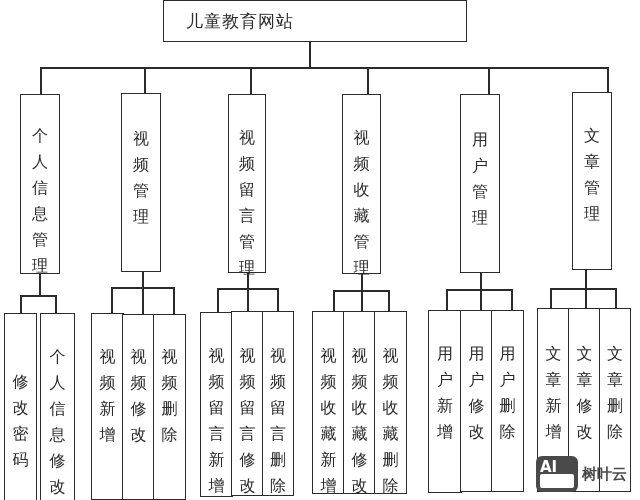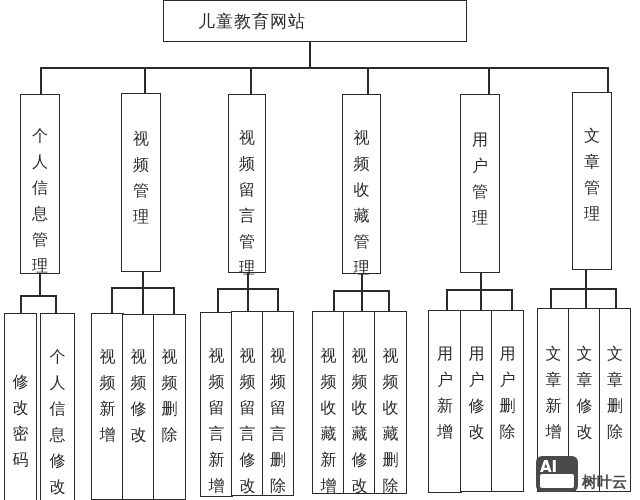--- a/index.html
+++ b/index.html
@@ -1,23 +1,23 @@
 <!DOCTYPE html>
 <html><head>
   <meta charset="utf-8">
   <style>
     html, body { margin: 0; padding: 0; background: #ffffff; }
     body { width: 640px; height: 500px; position: relative; overflow: hidden;
            font-family: "DejaVu Serif", "Liberation Serif", serif; color: #2a2a2a; }
     .line { position: absolute; background: #2b2b2b; }
     .box { position: absolute; border: 1.5px solid #2b2b2b; background: #fff; box-sizing: border-box; }
-    .root-box { display: flex; align-items: center; padding-left: 34px; font-size: 17px; letter-spacing: 1px; }
+    .root-box { display: flex; align-items: center; padding-left: 22px; font-size: 17px; letter-spacing: 1px; }
     .vtext { position: absolute; left: 0; right: 0; text-align: center; font-size: 16px; line-height: 26px; }
     .vtext span { display: block; }
-    .watermark { position: absolute; left: 536px; top: 456px; display: flex; align-items: flex-end; }
+    .watermark { position: absolute; left: 536px; top: 456px; display: flex; align-items: center; }
     .wm-logo { width: 42px; height: 36px; background: #4a4a4a; border-radius: 6px; position: relative; }
     .wm-logo .ai { position: absolute; left: 4px; top: 2px; color: #fff; font-family: "DejaVu Sans", sans-serif; font-weight: bold; font-size: 15px; }
     .wm-logo .mtn { position: absolute; left: 4px; right: 4px; bottom: 4px; height: 14px; background: #fff; border-radius: 2px; }
     .wm-text { font-family: "DejaVu Sans", sans-serif; font-weight: bold; font-size: 15px; color: #4a4a4a; margin-left: 4px; }
   </style>
 </head>
 <body>
 
 <div class="box root-box" style="left:163px; top:0px; width:304px; height:42px;">
   <span>儿童教育网站</span>

